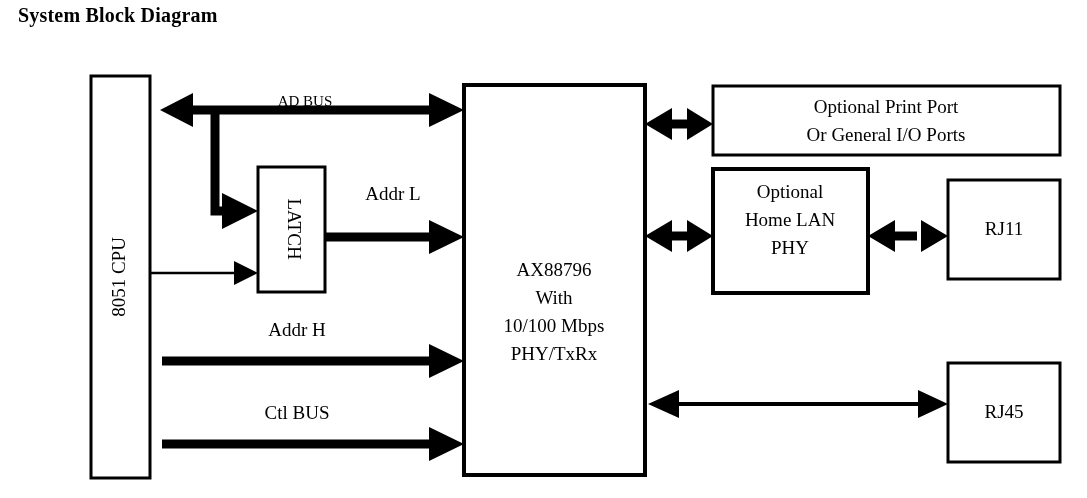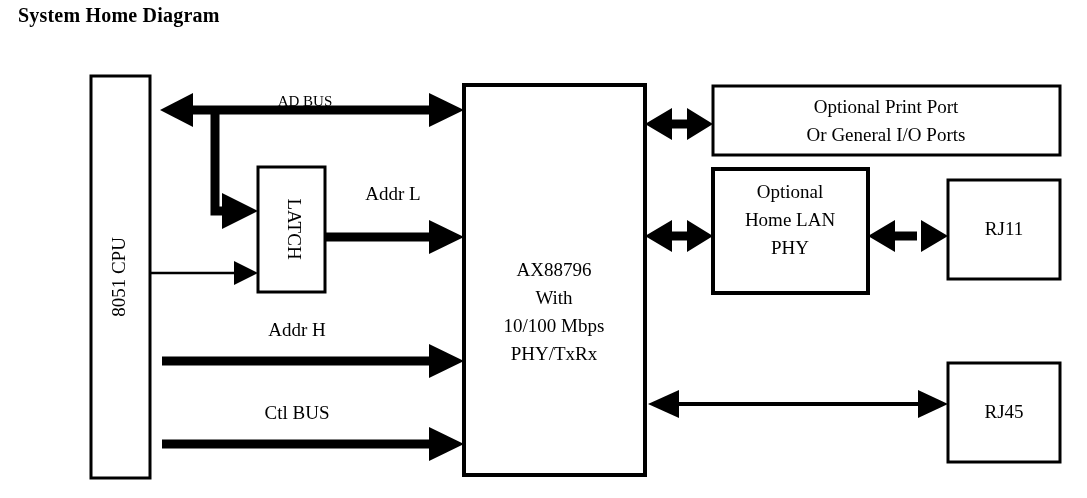--- a/index.html
+++ b/index.html
@@ -54,21 +54,21 @@
   .box.thick { stroke-width: 4; }
   .box.med   { stroke-width: 3; }
   .wire-thick { stroke: #000000; stroke-width: 9; fill: none; }
   .wire-thin  { stroke: #000000; stroke-width: 2.5; fill: none; }
   .wire-med   { stroke: #000000; stroke-width: 4; fill: none; }
   .head { fill: #000000; stroke: none; }
 </style>
 </head>
 <body>
 
-<div id="diagram-title">System Home Diagram</div>
+<div id="diagram-title">System Block Diagram</div>
 
 <svg id="diagram-canvas" viewBox="0 0 1087 498" xmlns="http://www.w3.org/2000/svg">
 
   <g>
     <rect class="box med" x="91" y="76" width="59" height="402"></rect>
     <text class="blk-label" x="121" y="277" transform="rotate(-90 121 277)">8051 CPU</text>
   </g>
 
   <g>
     <rect class="box med" x="258" y="167" width="67" height="125"></rect>

